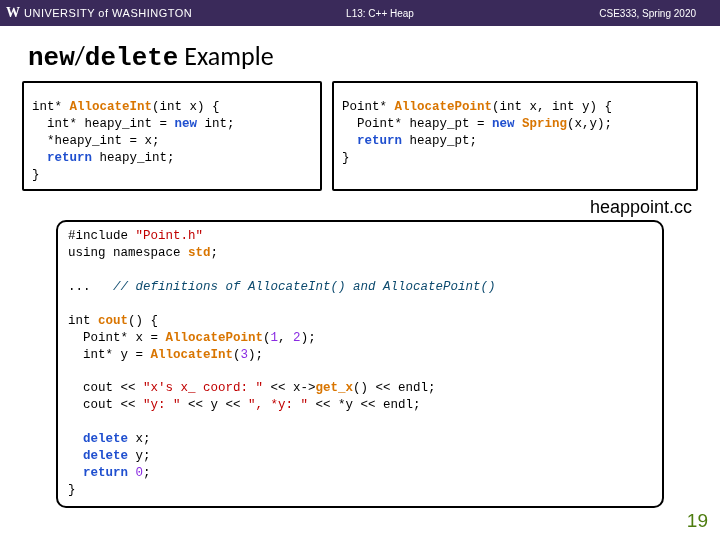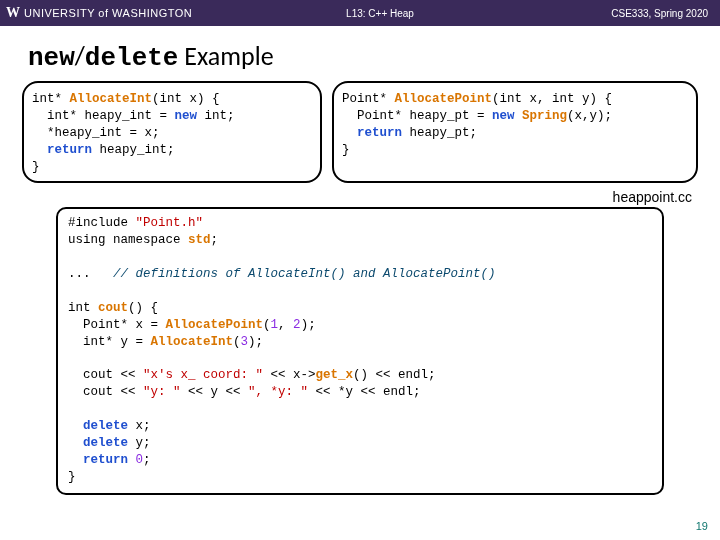--- a/index.html
+++ b/index.html
@@ -2,36 +2,36 @@
 <html><head>
 <meta charset="utf-8">
 <style>
   * { margin: 0; padding: 0; box-sizing: border-box; }
   body { width: 720px; height: 540px; background: #fff; font-family: Arial, sans-serif; position: relative; overflow: hidden; }
   .topbar { background: #3a2a5a; color: #fff; height: 26px; display: flex; align-items: center; font-size: 10px; position: relative; }
   .uw-logo { display: flex; align-items: center; padding-left: 6px; gap: 4px; }
   .uw-w { font-family: Georgia, serif; font-weight: bold; font-size: 14px; }
   .uw-text { font-size: 11px; letter-spacing: 0.5px; }
   .lecture-title { position: absolute; left: 50%; transform: translateX(-50%); font-size: 10px; padding-left: 40px; }
-  .course-info { position: absolute; right: 12px; font-size: 10px; }
+  .course-info { position: absolute; right: 24px; font-size: 10px; }
   .slide-title { font-family: Calibri, Arial, sans-serif; font-size: 26px; padding: 14px 28px 8px 28px; color: #000; }
   .slide-title .mono { font-family: "Courier New", monospace; font-weight: bold; }
   .codeboxes { display: flex; gap: 10px; padding: 0 22px 4px 22px; }
-  .codebox { border: 2px solid #000; border-radius: 16px; padding: 8px 8px 6px 8px; font-family: "Courier New", monospace; font-size: 12.5px; line-height: 1.35; white-space: pre; }
+  .codebox { border: 2px solid #000; border-radius: 2px; padding: 16px 8px 6px 8px; font-family: "Courier New", monospace; font-size: 12.5px; line-height: 1.35; white-space: pre; }
   .codebox.small { flex: 0 0 300px; }
   .codebox.big { flex: 1; }
-  .filelabel { text-align: right; padding: 2px 28px 2px 0; font-size: 14px; color: #000; }
+  .filelabel { text-align: right; padding: 2px 28px 2px 0; font-size: 18px; color: #000; }
   .mainbox-wrap { padding: 0 56px 0 56px; }
   .mainbox { border: 2px solid #000; border-radius: 10px; padding: 6px 10px 8px 10px; font-family: "Courier New", monospace; font-size: 12.5px; line-height: 1.35; white-space: pre; }
   .kw-blue { color: #1f4fcf; font-weight: bold; }
   .fn-orange { color: #d97500; font-weight: bold; }
   .lit-purple { color: #8a2be2; }
   .lit-red { color: #c00000; }
   .comment { color: #0c4a6e; font-style: italic; }
-  .pagenum { position: absolute; right: 12px; bottom: 8px; font-size: 11px; color: #0f766e; }
+  .pagenum { position: absolute; right: 12px; bottom: 8px; font-size: 19px; color: #4d7c0f; }
 </style>
 </head>
 <body>
 
 <div class="topbar">
   <div class="uw-logo">
     <span class="uw-w">W</span>
     <span class="uw-text">UNIVERSITY of WASHINGTON</span>
   </div>
   <div class="lecture-title">L13: C++ Heap</div>

